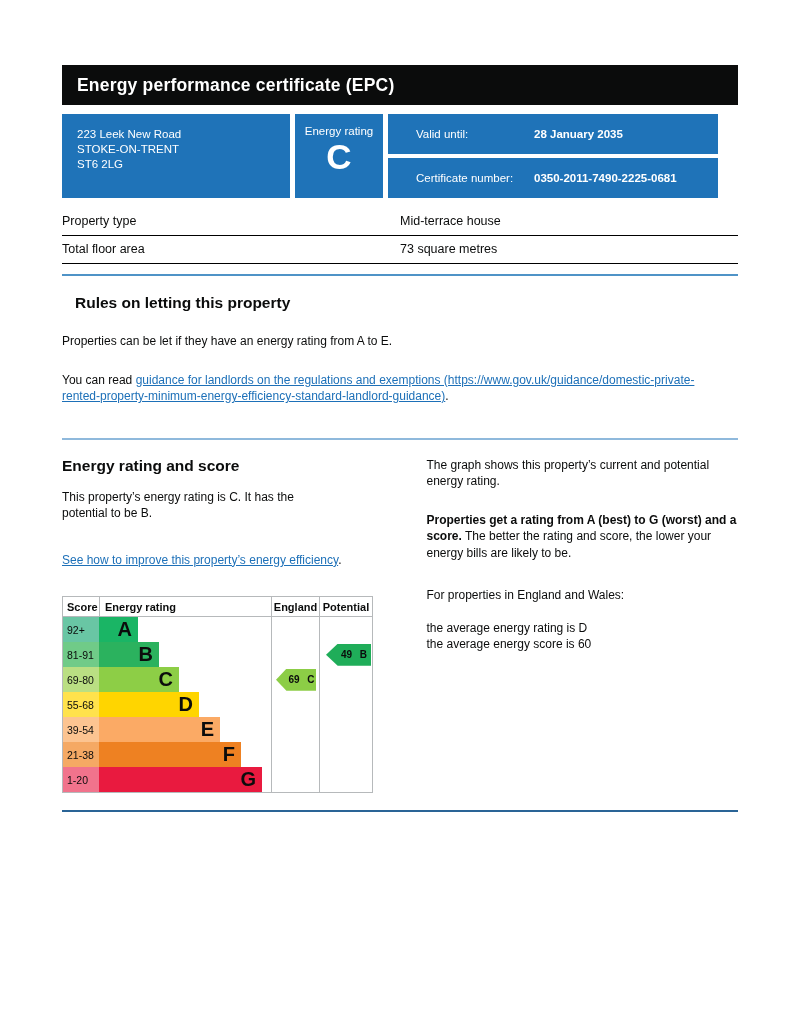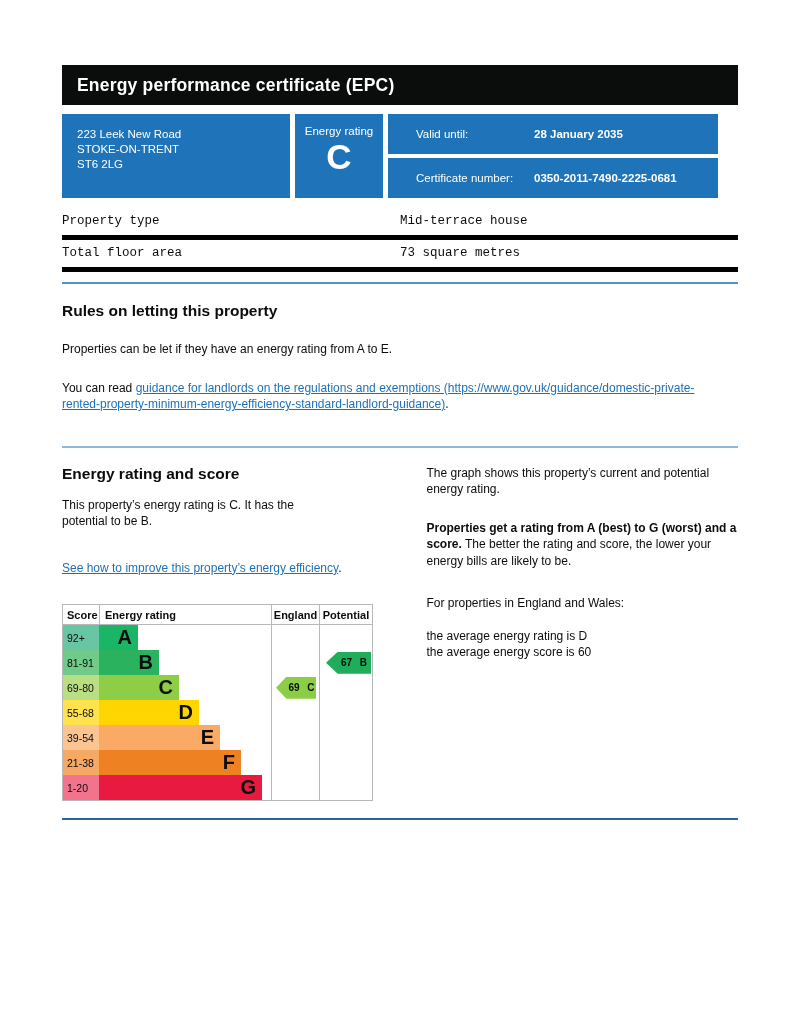--- a/index.html
+++ b/index.html
@@ -25,29 +25,29 @@
   .panel-rating { width:88px; text-align:center; padding-top:11px; }
   .panel-rating .rating-label { font-size:11.5px; }
   .panel-rating .rating-letter { font-size:35px; font-weight:bold; line-height:1.15; }
   .panel-right { width:330px; display:flex; flex-direction:column; gap:4px; background:transparent !important; }
   .panel-right .row { background:#1f73b8; color:#fff; flex:1; display:flex; align-items:center; padding:0 28px; font-size:11.5px; }
   .panel-right .row .lbl { width:118px; }
   .panel-right .row .val { font-weight:bold; }
 
   
   .key-facts { margin-top:10px; font-size:12.5px; }
-  .key-facts .kf-row { display:flex; padding:6px 0 7px 0; border-bottom:5px solid #000000;font-family:Liberation Mono, monospace; }
+  .key-facts .kf-row { display:flex; padding:6px 0 7px 0; border-bottom:1px solid #000000; }
   .key-facts .kf-label { width:338px; }
 
   .hr1 { border:none; border-top:2px solid #4f93c7; margin-top:10px; }
   .hr2 { border:none; border-top:2px solid #8fb9dc; margin-top:33px; }
   .hr3 { border:none; border-top:2px solid #2a6496; margin-top:17px; }
 
   h2 { font-size:15.5px; font-weight:bold; }
-  .rules-heading { margin-top:18px; }
+  .rules-heading { margin-top:18px;margin-left:13px; }
   p { font-size:12px; line-height:1.38; }
   .rules-p1 { margin-top:21px; }
   .rules-p2 { margin-top:22px; width:660px; }
   a { color:#1d70b8; text-decoration:underline; }
 
   
   .columns { margin-top:17px; display:flex; gap:53px; }
   .col-left { width:312px; }
   .col-right { width:312px; }
   .col-left .intro { margin-top:14px; width:280px; }
@@ -164,21 +164,21 @@
             <div class="score-cell" style="background: rgb(245, 169, 100);">21-38</div>
             <div class="band-bar" style="width: 142px; background: rgb(238, 129, 34);">F</div>
           </div>
           <div class="band-row">
             <div class="score-cell" style="background: rgb(241, 115, 140);">1-20</div>
             <div class="band-bar" style="width: 163px; background: rgb(233, 26, 63);">G</div>
           </div>
           <div class="vline vline-1"></div>
           <div class="vline vline-2"></div>
           <div class="arrow" id="current-arrow" style="background: rgb(140, 205, 70); left: 213px; width: 40px; top: 51.5px;">69 C</div>
-          <div class="arrow" id="potential-arrow" style="background: rgb(31, 173, 89); left: 263px; width: 45px; top: 26.5px;">67 B</div>
+          <div class="arrow" id="potential-arrow" style="background: rgb(31, 173, 89); left: 263px; width: 45px; top: 26.5px;">49 B</div>
         </div>
       </div>
     </div>
 
     <div class="col-right">
       <p class="graph-intro">The graph shows this property’s current and potential energy rating.</p>
       <p class="explain"><b>Properties get a rating from A (best) to G (worst) and a score.</b><span> The better the rating and score, the lower your energy bills are likely to be.</span></p>
       <p class="england">For properties in England and Wales:</p>
       <div class="averages">
         <p>the average energy rating is D</p>

